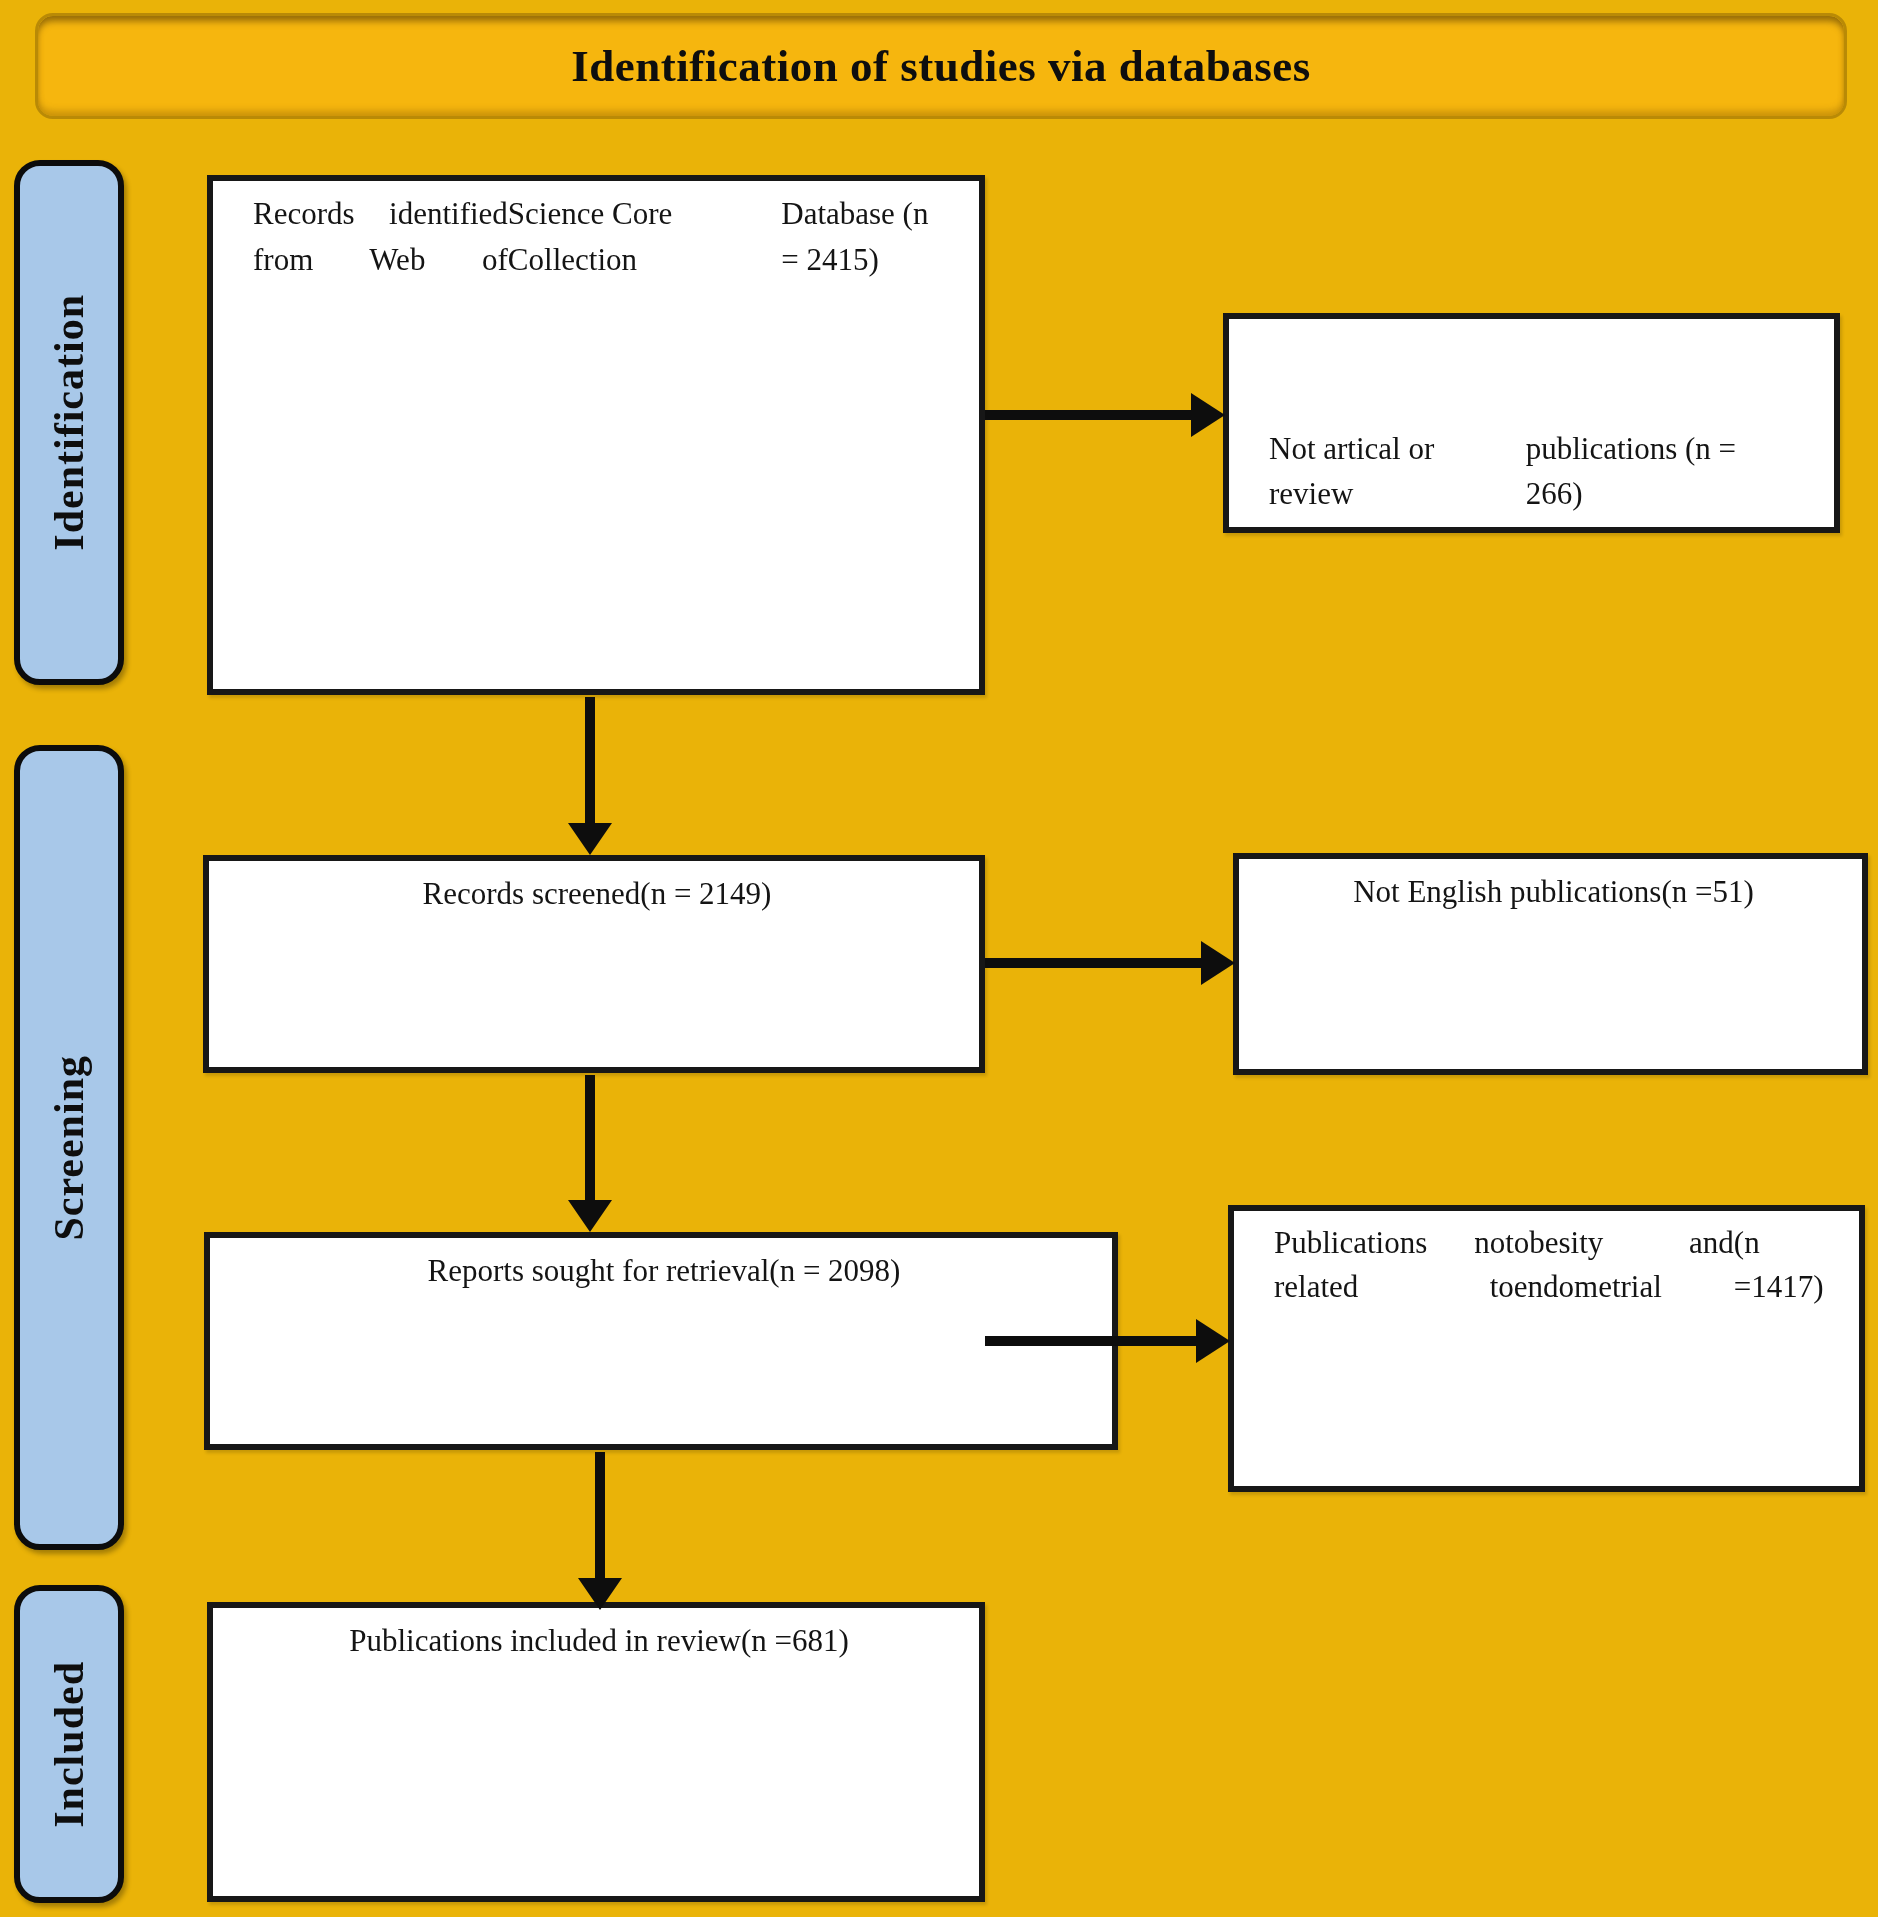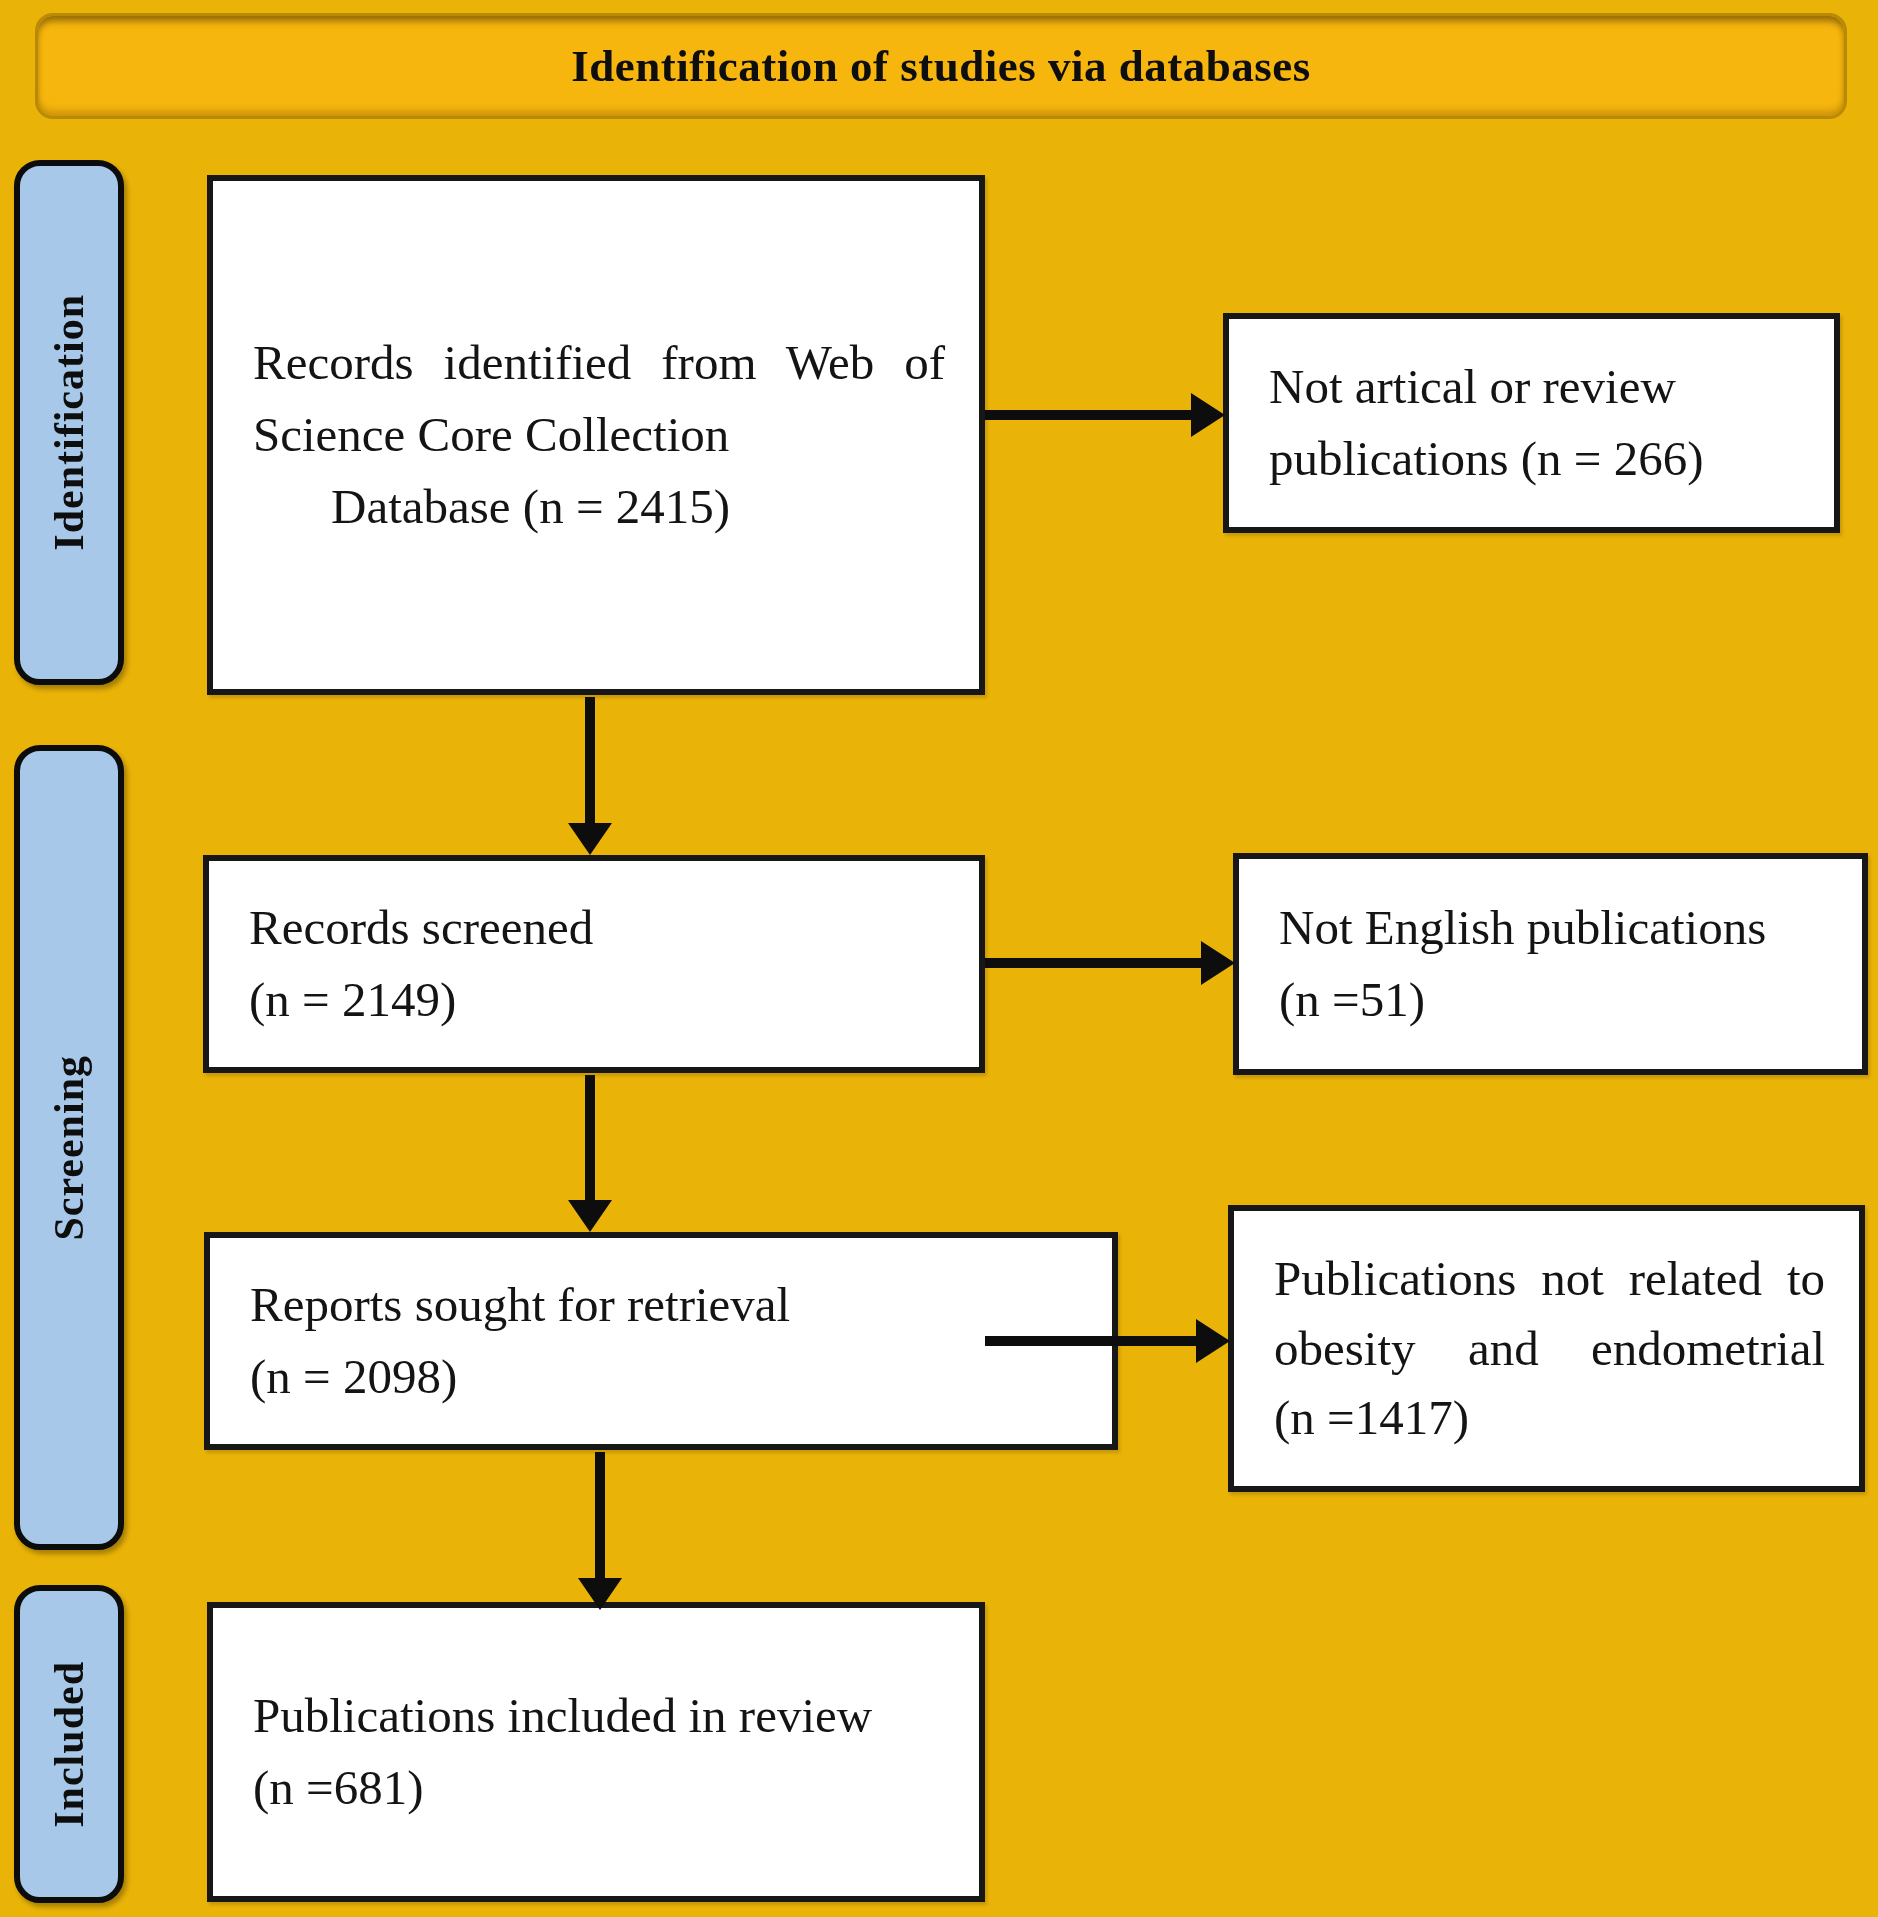--- a/index.html
+++ b/index.html
@@ -42,32 +42,32 @@
   }
   .stage.s1{top:160px;height:525px;}
   .stage.s2{top:745px;height:805px;}
   .stage.s3{top:1585px;height:318px;}
   
   .fbox{
     position:absolute;
     background:#ffffff;
     border:6px solid #171717;
     box-sizing:border-box;
-    display:flex;flex-direction:column;justify-content:center;
-    font-size:49px;line-height:1.47;color:#141414;
+    display:flex;flex-direction:row;justify-content:center;
+    font-size:31px;line-height:1.47;color:#141414;
     padding:10px 34px 10px 40px;
     box-shadow:2px 3px 3px rgba(0,0,0,.15);
   }
   .fbox .jline{text-align:justify;text-align-last:justify;}
   .fbox .indent{padding-left:78px;}
   .b1{left:207px;top:175px;width:778px;height:520px;}
   .b2{left:203px;top:855px;width:782px;height:218px;padding-left:40px;}
   .b3{left:204px;top:1232px;width:914px;height:218px;}
   .b4{left:207px;top:1602px;width:778px;height:300px;}
-  .r1{left:1223px;top:313px;width:617px;height:220px;}
+  .r1{left:1223px;top:313px;width:617px;height:220px;align-items:flex-end;}
   .r2{left:1233px;top:853px;width:635px;height:222px;}
   .r3{left:1228px;top:1205px;width:637px;height:287px;line-height:1.42;}
   
   .arrow{position:absolute;}
   .arrow .shaft{position:absolute;background:#0d0d0d;}
   .arrow.h .shaft{left:0;right:26px;top:50%;transform:translateY(-50%);height:10px;}
   .arrow.h .head{
     position:absolute;right:0;top:50%;transform:translateY(-50%);
     width:0;height:0;
     border-left:34px solid #0d0d0d;border-top:22px solid transparent;border-bottom:22px solid transparent;

